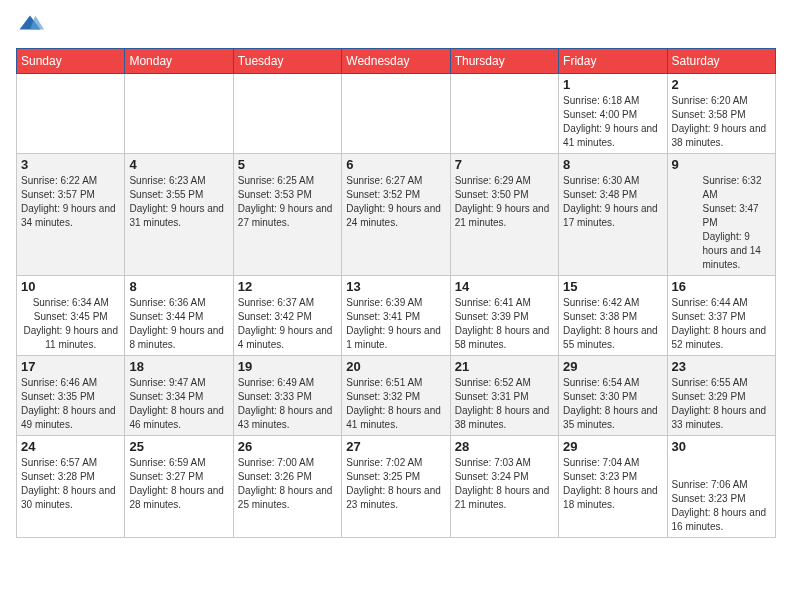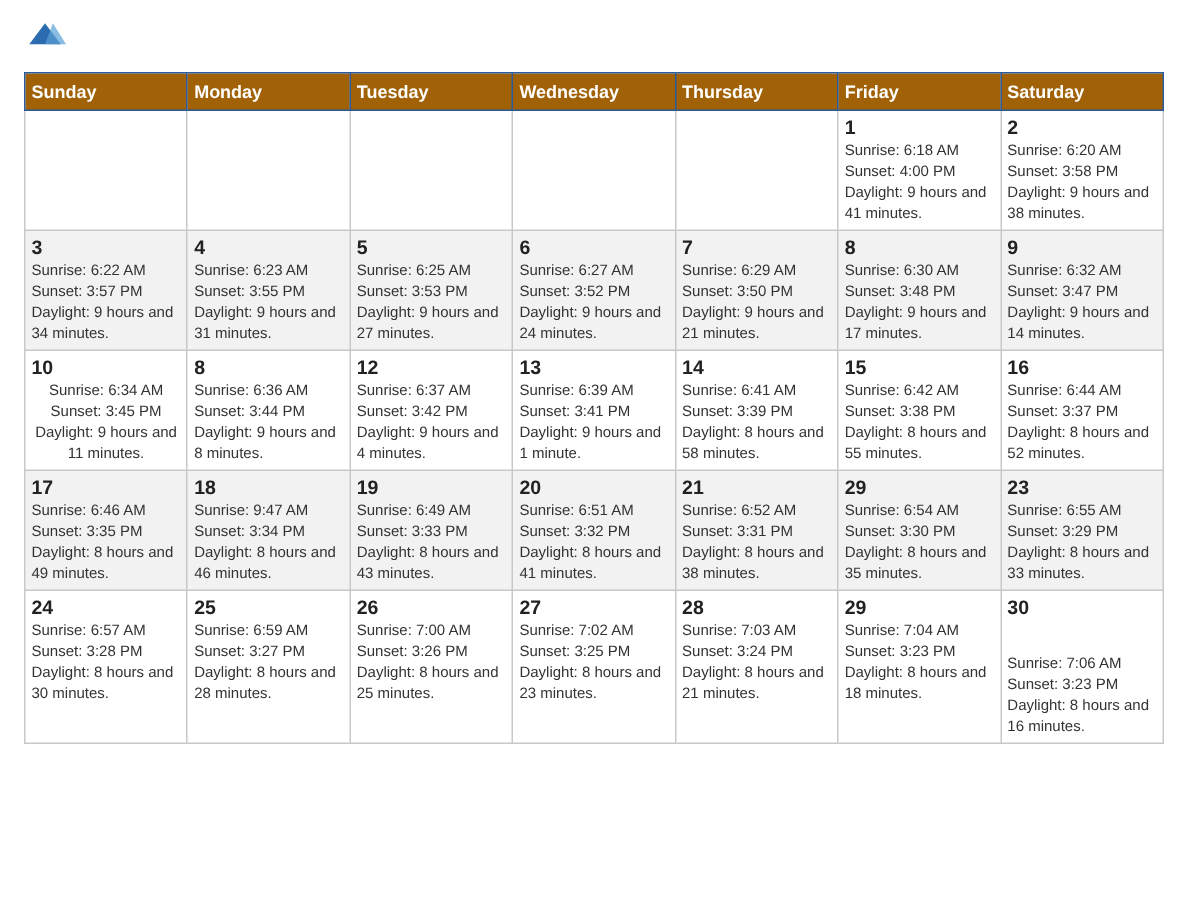--- a/index.html
+++ b/index.html
@@ -57,24 +57,24 @@
     .subtitle {
       font-size: 14px;
       color: #555;
     }
     table {
       width: 100%;
       border-collapse: collapse;
       table-layout: fixed;
     }
     thead tr th {
-      background: #a16207;
+      background: #ef4444;
       color: #fff;
       font-size: 12px;
-      font-weight: bold;
+      font-weight: normal;
       padding: 5px 4px;
       border: 1px solid #2a5a9a;
       text-align: left;
     }
     tbody tr td {
       border: 1px solid #c8c8c8;
       vertical-align: top;
       padding: 3px 4px;
       font-size: 10px;
       color: #222;
@@ -185,21 +185,21 @@
 Daylight: 9 hours and 21 minutes.</div>
           </td>
           <td>
             <span class="day-num">8</span>
             <div class="day-info" style="white-space: pre-line;">Sunrise: 6:30 AM
 Sunset: 3:48 PM
 Daylight: 9 hours and 17 minutes.</div>
           </td>
           <td>
             <span class="day-num">9</span>
-            <div class="day-info" style="white-space: pre-line;">Sunrise: 6:32 AM
+            <div class="day-info" style="white-space: pre-line; margin-left: 31px;">Sunrise: 6:32 AM
 Sunset: 3:47 PM
 Daylight: 9 hours and 14 minutes.</div>
           </td>
         </tr>
         <tr>
           <td>
             <span class="day-num">10</span>
             <div class="day-info" style="white-space: pre-line; text-align: center;">Sunrise: 6:34 AM
 Sunset: 3:45 PM
 Daylight: 9 hours and 11 minutes.</div>

